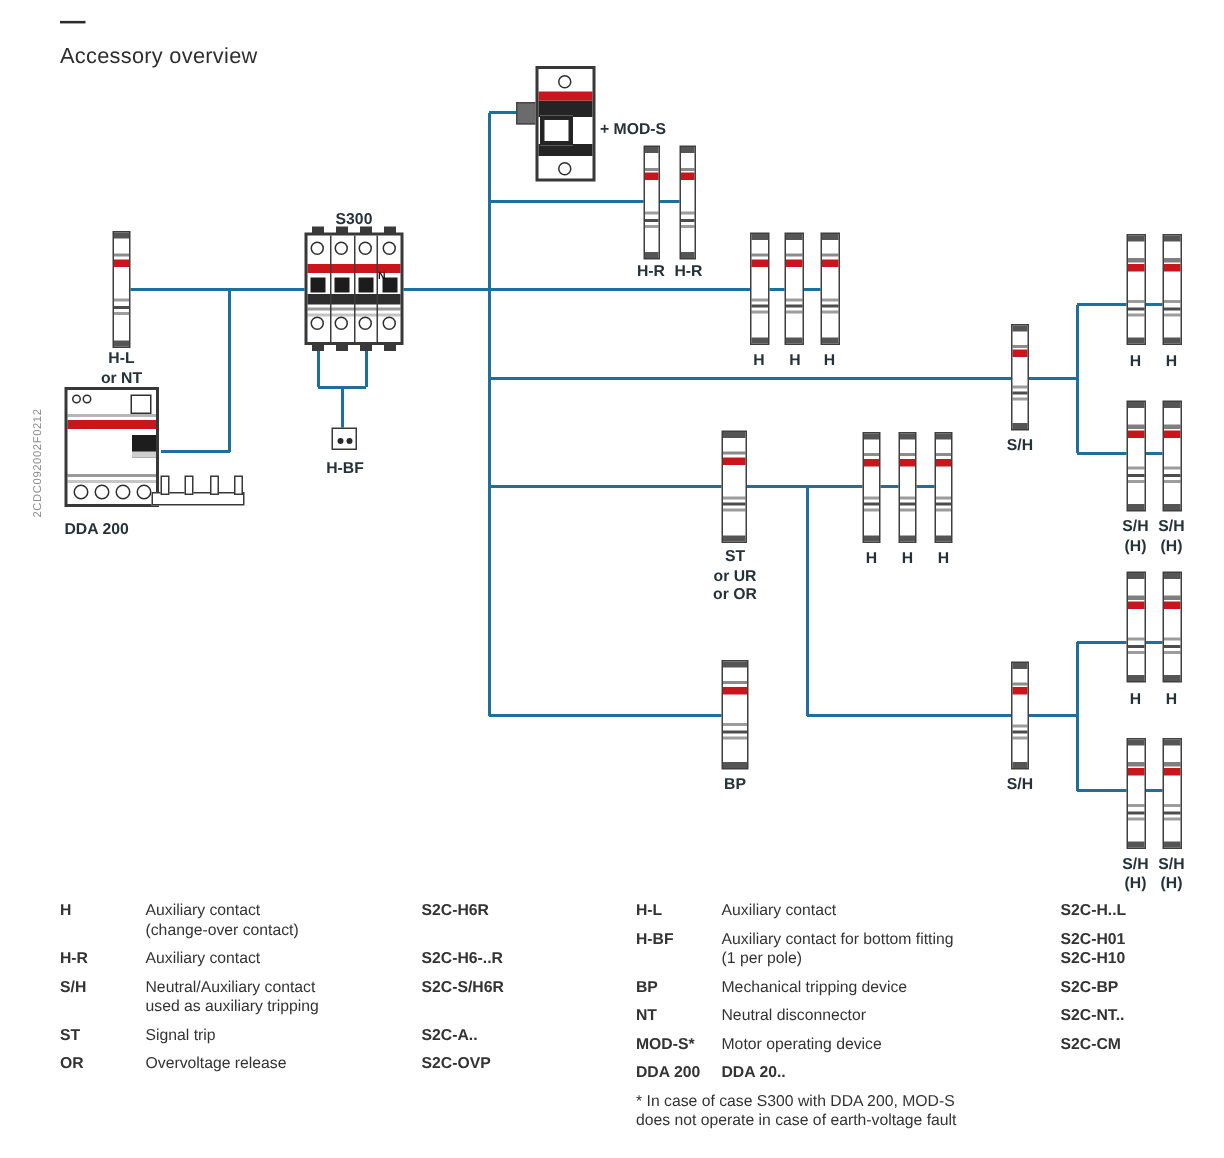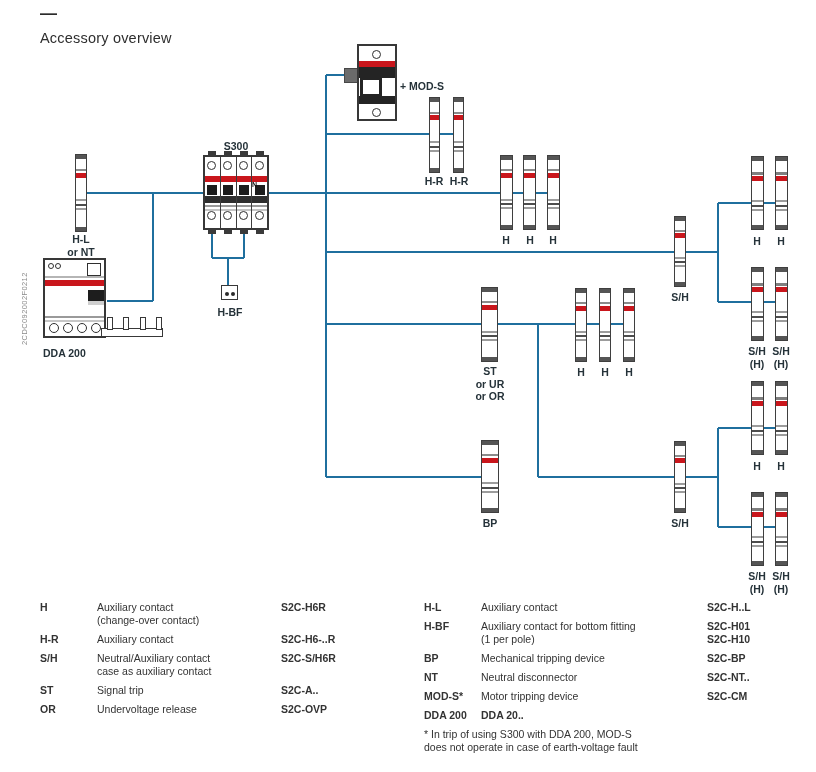--- a/index.html
+++ b/index.html
@@ -290,39 +290,39 @@
         <span>Auxiliary contact</span>
       </span>
       <span class="lcode">
         <span>S2C-H6-..R</span>
       </span>
     </div>
     <div class="lrow">
       <span class="lterm">S/H</span>
       <span class="ldesc">
         <span>Neutral/Auxiliary contact</span>
-        <span>case as auxiliary contact</span>
+        <span>used as auxiliary tripping</span>
       </span>
       <span class="lcode">
         <span>S2C-S/H6R</span>
       </span>
     </div>
     <div class="lrow">
       <span class="lterm">ST</span>
       <span class="ldesc">
         <span>Signal trip</span>
       </span>
       <span class="lcode">
         <span>S2C-A..</span>
       </span>
     </div>
     <div class="lrow">
       <span class="lterm">OR</span>
       <span class="ldesc">
-        <span>Undervoltage release</span>
+        <span>Overvoltage release</span>
       </span>
       <span class="lcode">
         <span>S2C-OVP</span>
       </span>
     </div>
   </div>
 
   <div class="legend legend-right">
     <div class="lrow">
       <span class="lterm">H-L</span>
@@ -358,31 +358,31 @@
       <span class="ldesc">
         <span>Neutral disconnector</span>
       </span>
       <span class="lcode">
         <span>S2C-NT..</span>
       </span>
     </div>
     <div class="lrow">
       <span class="lterm">MOD-S*</span>
       <span class="ldesc">
-        <span>Motor tripping device</span>
+        <span>Motor operating device</span>
       </span>
       <span class="lcode">
         <span>S2C-CM</span>
       </span>
     </div>
     <div class="lrow">
       <span class="lterm">DDA 200</span>
       <span class="lcode">
         <span>DDA 20..</span>
       </span>
     </div>
     <div class="footnote">
-      <span>* In trip of using S300 with DDA 200, MOD-S</span>
+      <span>* In case of case S300 with DDA 200, MOD-S</span>
       <span>does not operate in case of earth-voltage fault</span>
     </div>
   </div>
 
 </div>
 
 </body></html>

